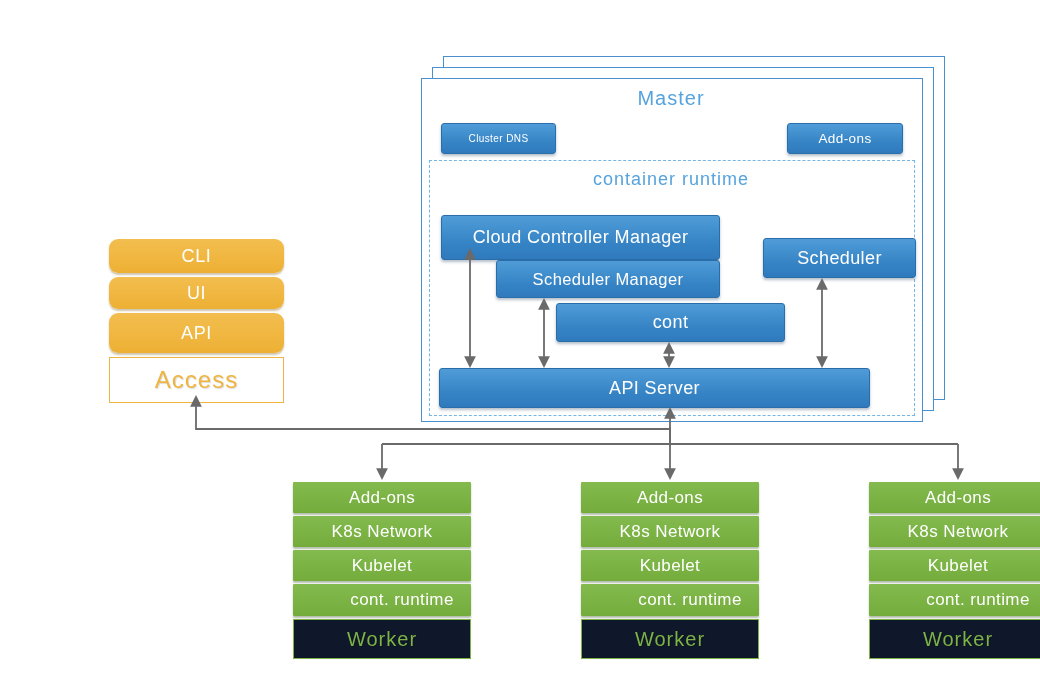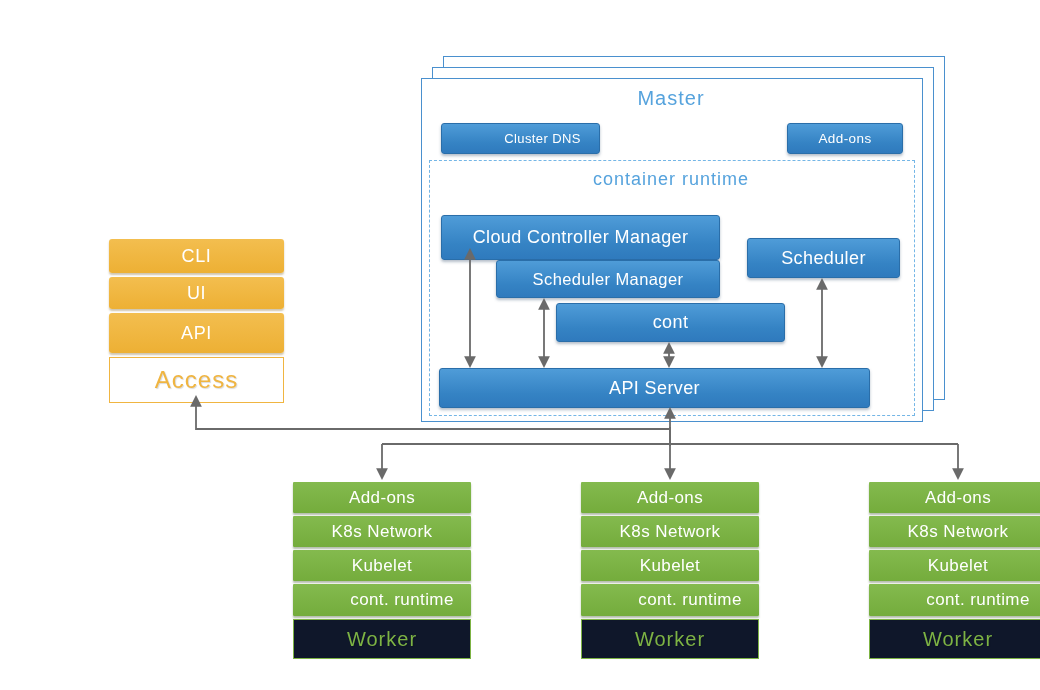--- a/index.html
+++ b/index.html
@@ -17,45 +17,45 @@
   }
   
   .sheet{position:absolute;width:500px;height:342px;background:#fff;border:1.5px solid #4a90ce;}
   .sheet-back{left:412px;top:56px;}
   .sheet-mid{left:401px;top:67px;}
   .master-box{left:390px;top:78px;}
   .master-title{
     position:absolute;left:390px;top:87px;width:500px;text-align:center;
     color:#56a3dd;font-size:20px;letter-spacing:1px;
   }
-  .cluster-dns{left:410px;top:123px;width:113px;height:29px;font-size:13px;padding-left:44px;}
+  .cluster-dns{left:410px;top:123px;width:113px;height:29px;font-size:10px;}
   .addons-master{left:756px;top:123px;width:114px;height:29px;font-size:13.5px;}
   .cr-box{
     position:absolute;left:398px;top:160px;width:484px;height:254px;
     border:1.5px dashed #74b6e6;background:transparent;
   }
   .cr-title{
     position:absolute;left:398px;top:169px;width:484px;text-align:center;
     color:#56a3dd;font-size:18px;letter-spacing:1px;
   }
   .ccm{left:410px;top:215px;width:277px;height:43px;font-size:18px;}
   .cm{left:465px;top:260px;width:222px;height:36px;font-size:16.5px;}
-  .scheduler{left:716px;top:238px;width:151px;height:38px;font-size:18px;}
+  .scheduler{left:732px;top:238px;width:151px;height:38px;font-size:18px;}
   .etcd{left:525px;top:303px;width:227px;height:37px;font-size:18px;}
   .api-server{left:408px;top:368px;width:429px;height:38px;font-size:18px;}
   
   .access-panel{
     position:absolute;left:78px;top:239px;width:175px;
     display:flex;flex-direction:column;gap:4px;
   }
   .orange-row{
     display:flex;align-items:center;justify-content:center;
     background:linear-gradient(180deg,#f3be4f,#edb034);
     color:#fff;font-size:18px;letter-spacing:.6px;
-    box-shadow:0 2px 2px rgba(120,90,20,.35);border-radius:3px;
+    box-shadow:0 2px 2px rgba(120,90,20,.35);border-radius:9px;
   }
   .access-label-box{
     height:44px;display:flex;align-items:center;justify-content:center;
     background:#fff;border:1.5px solid #f0b541;color:#f0b541;
     font-size:24px;letter-spacing:1px;text-shadow:1px 1px 1px rgba(0,0,0,.15);
   }
   
   .worker-col{
     position:absolute;top:482px;width:178px;
     display:flex;flex-direction:column;gap:3px;

